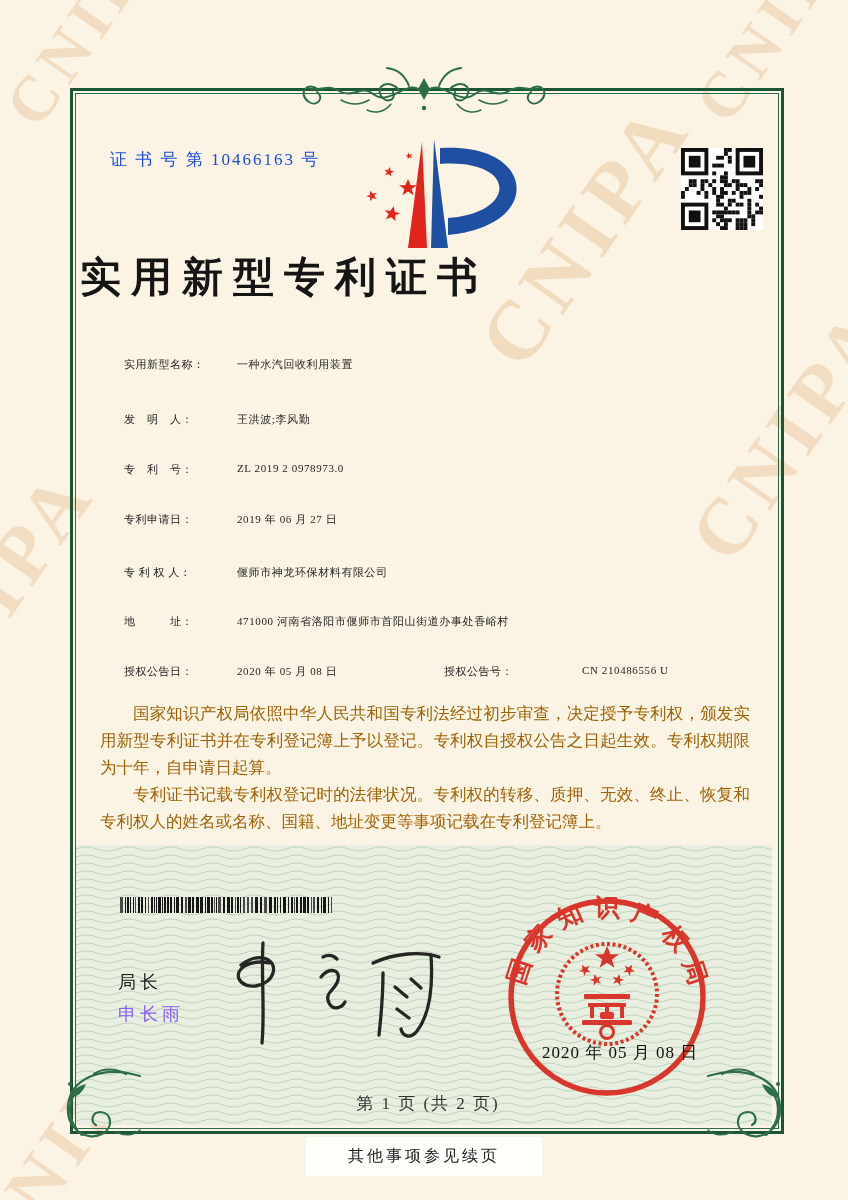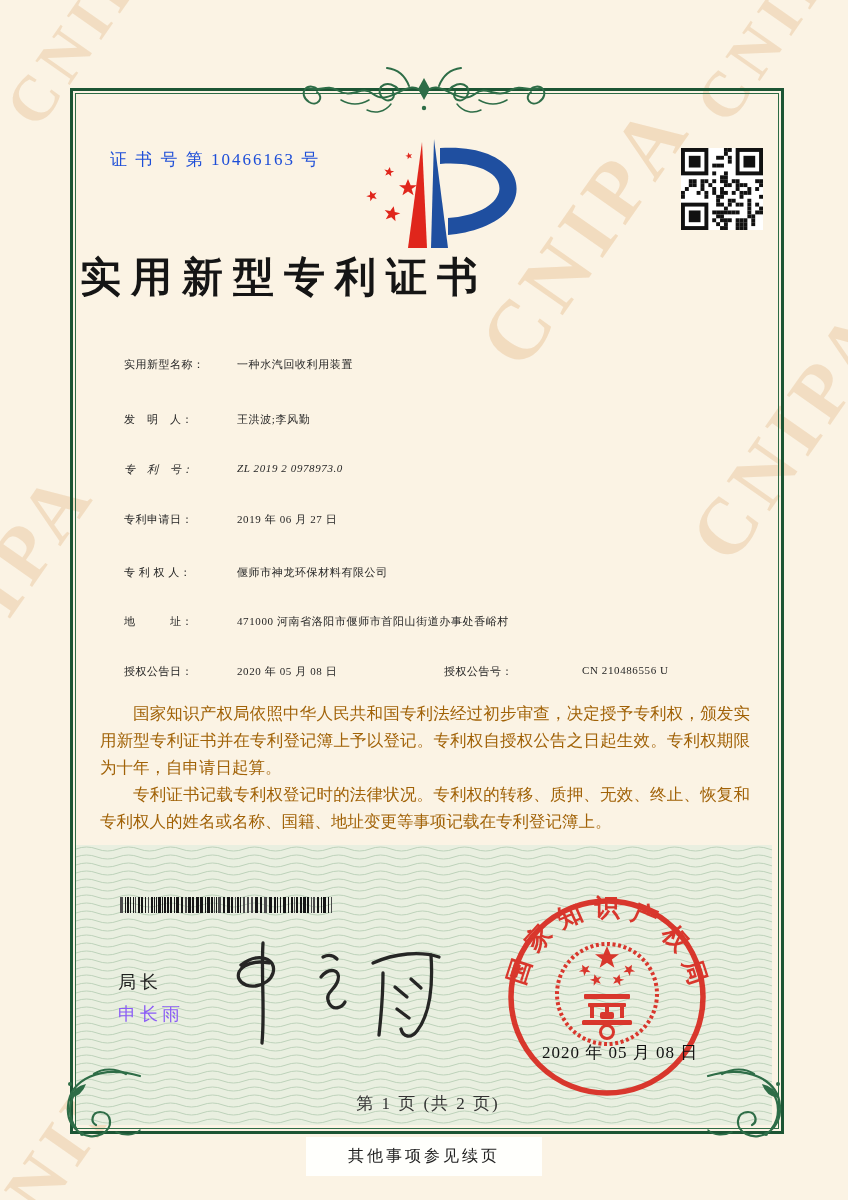--- a/index.html
+++ b/index.html
@@ -234,21 +234,21 @@
 <div class="abs title">实用新型专利证书</div>
 
 <div class="row" style="top:357px;">
   <span class="lbl">实用新型名称：</span>
   <span class="val">一种水汽回收利用装置</span>
 </div>
 <div class="row" style="top:412px;">
   <span class="lbl">发　明　人：</span>
   <span class="val">王洪波;李风勤</span>
 </div>
-<div class="row" style="top:462px;font-style:italic;">
+<div class="row" style="top:462px;">
   <span class="lbl">专　利　号：</span>
   <span class="val">ZL 2019 2 0978973.0</span>
 </div>
 <div class="row" style="top:512px;">
   <span class="lbl">专利申请日：</span>
   <span class="val">2019 年 06 月 27 日</span>
 </div>
 <div class="row" style="top:565px;">
   <span class="lbl">专 利 权 人：</span>
   <span class="val">偃师市神龙环保材料有限公司</span>

